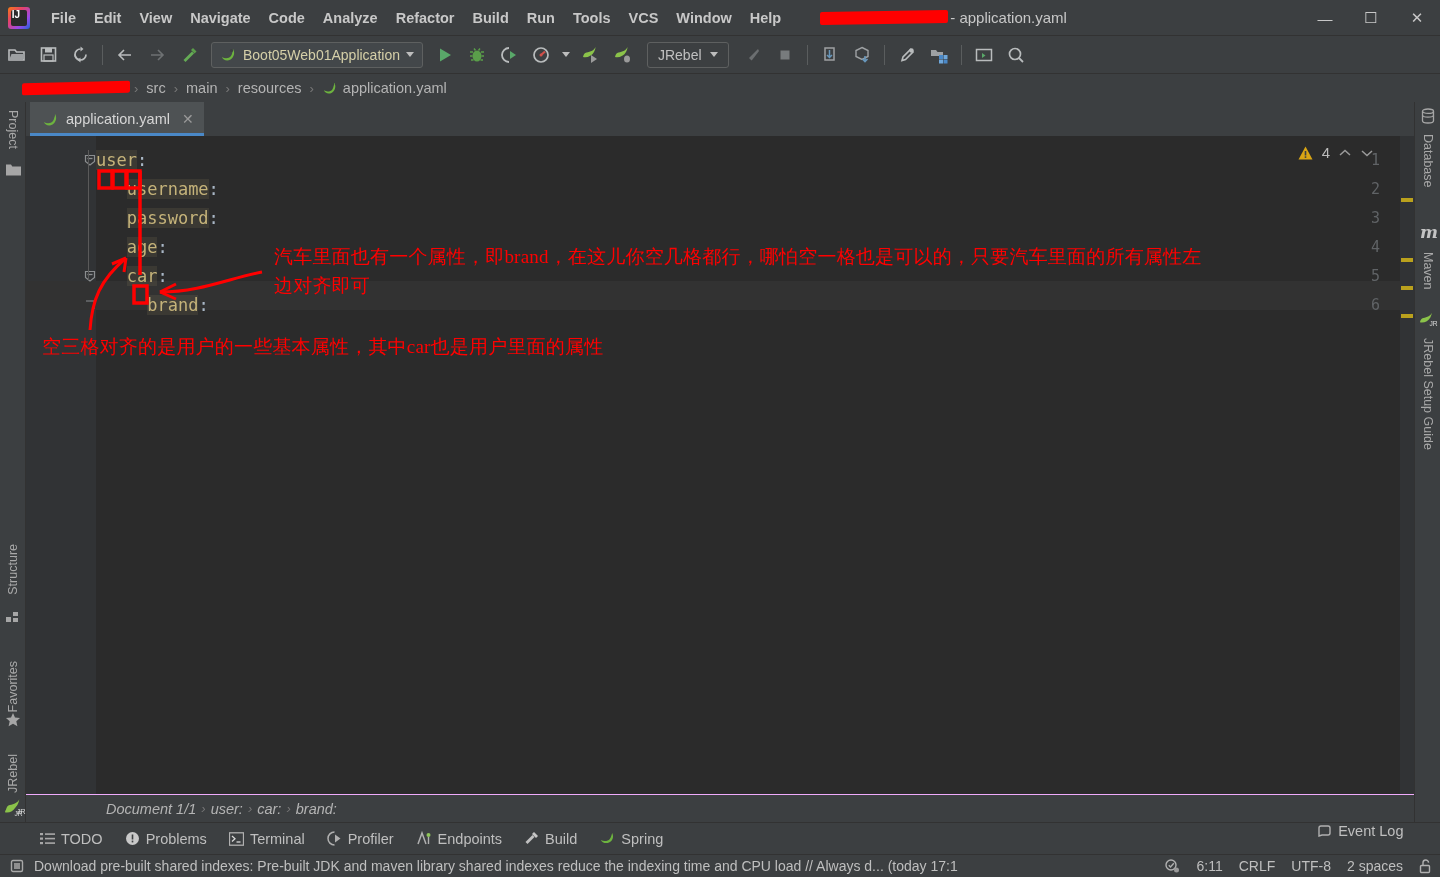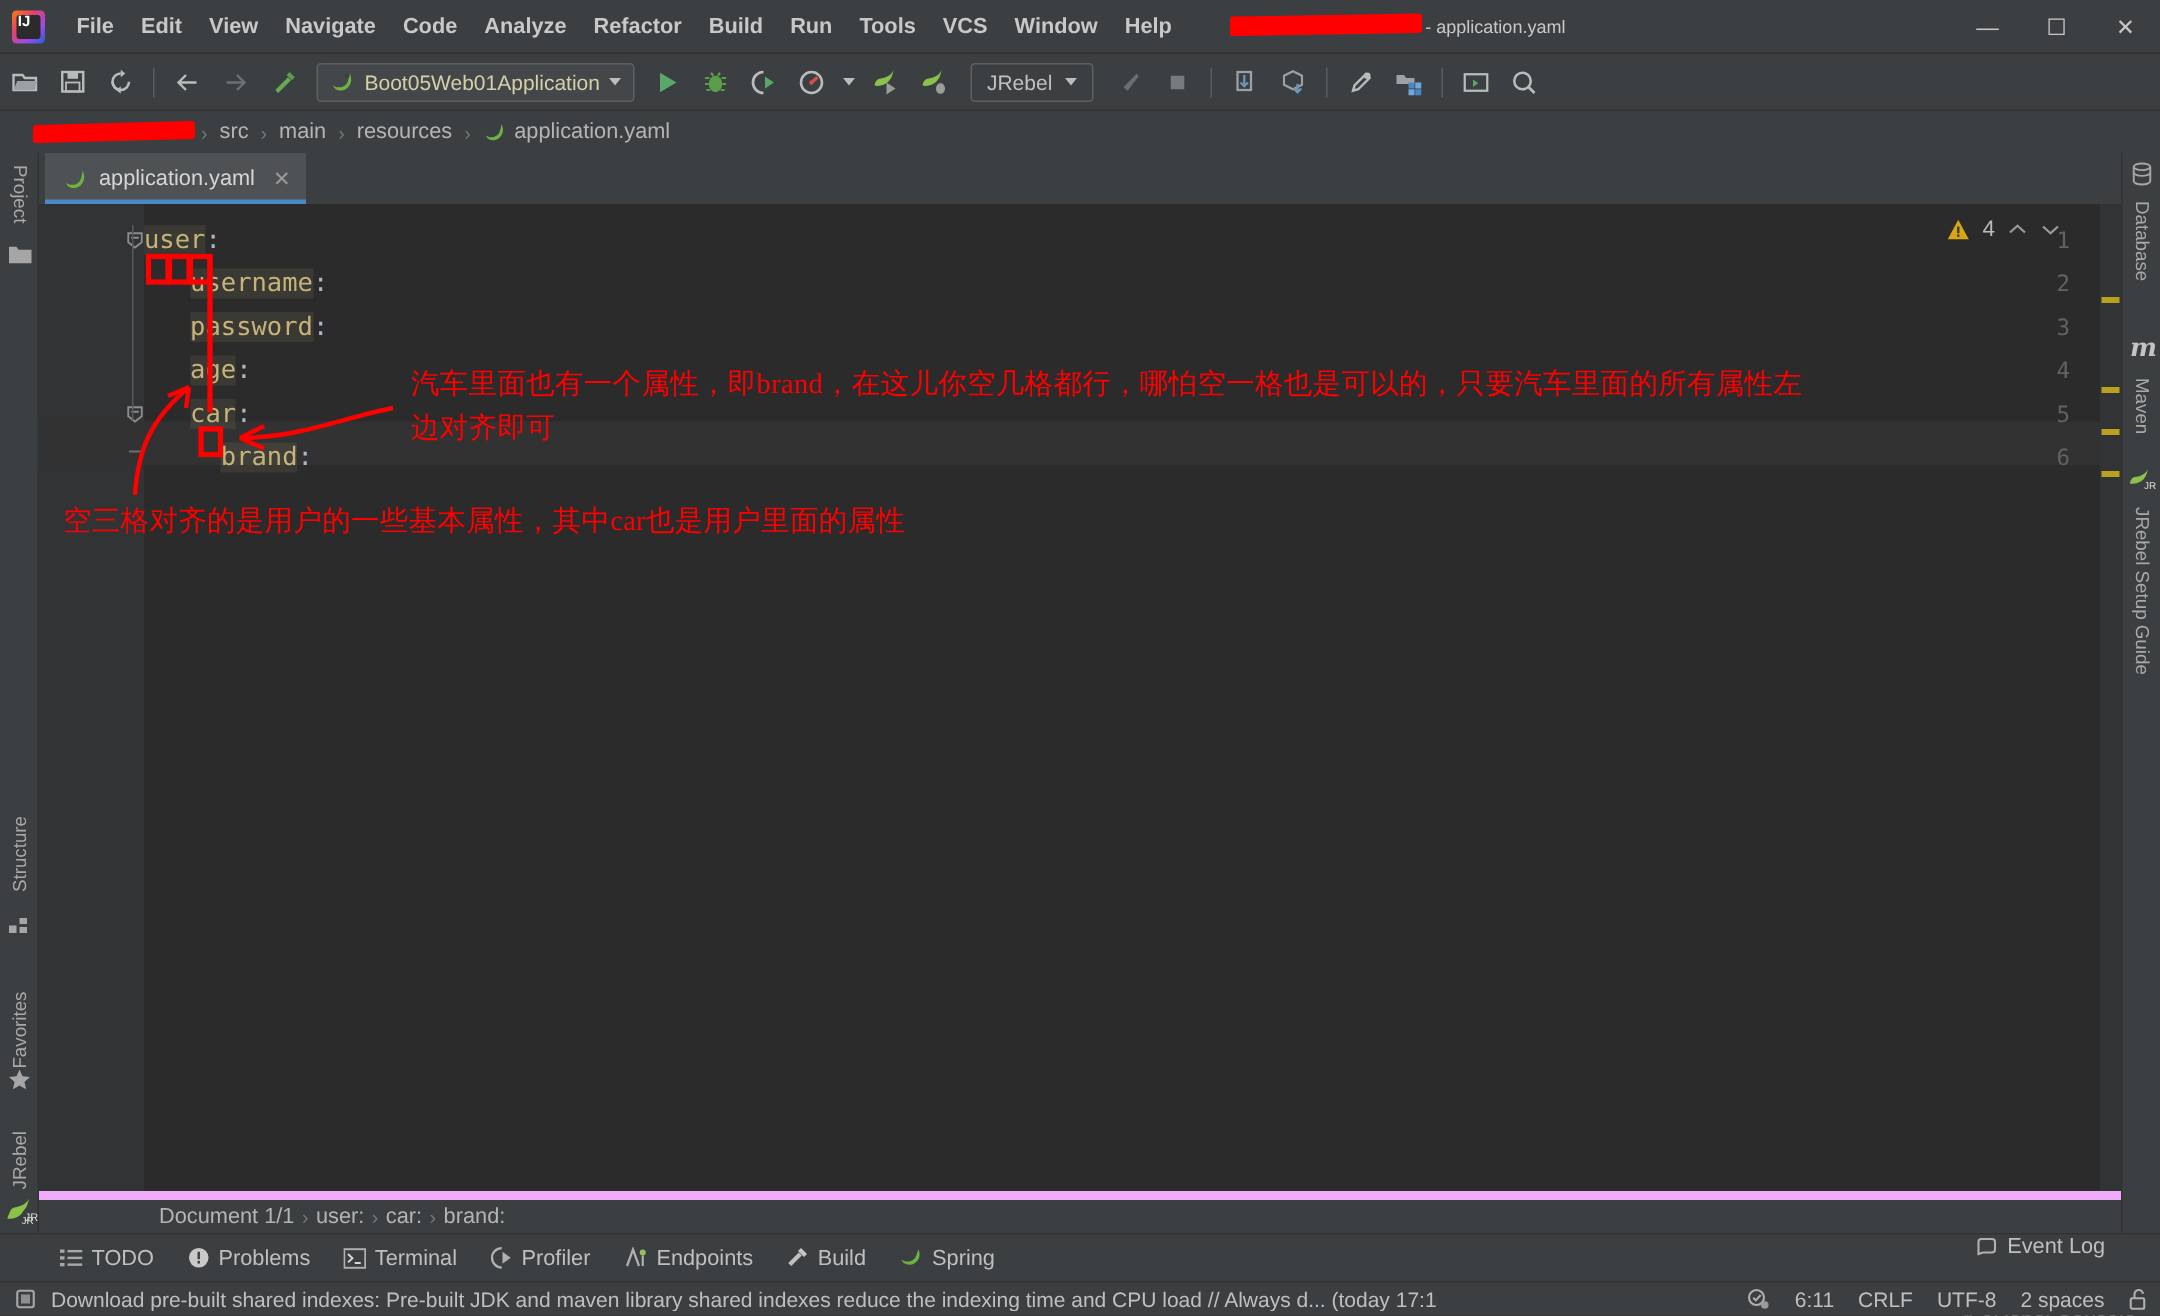--- a/index.html
+++ b/index.html
@@ -23,21 +23,21 @@
     background: linear-gradient(135deg,#f97a12 0%,#e5426b 35%,#9b4ae8 70%,#1d63d8 100%); }
   .ij-logo .inner { position: absolute; left: 3px; top: 3px; width: 16px; height: 16px;
     background: #2b2b2b; border-radius: 2px; }
   .ij-logo .ij { position: absolute; left: 0; top: 0; width: 16px; height: 16px;
     color: #fff; font-size: 10px; font-weight: bold; text-align: center; line-height: 16px;
     font-family: "Liberation Sans", sans-serif; }
   .menu-item {
     font-size: 14.5px; color: #c8c8c8; padding: 3px 9px; cursor: default; white-space: nowrap;
   }
   .title-text {
-    margin-left: 30px; font-size: 12px; color: #c8c8c8; white-space: nowrap; position: relative;
+    margin-left: 30px; font-size: 15px; color: #c8c8c8; white-space: nowrap; position: relative;
   }
   .redact-title {
     display: inline-block; width: 128px; height: 13px; background: #ff0000;
     vertical-align: -1px; border-radius: 2px; margin-right: 2px;
     transform: skewY(-1deg);
   }
   .win-btns { position: absolute; right: 0; top: 0; height: 36px; display: flex; align-items: center; }
   .win-btn { width: 46px; height: 36px; display: flex; align-items: center; justify-content: center;
     color: #c8c8c8; font-size: 15px; }
 
@@ -147,21 +147,21 @@
     letter-spacing: .2px;
   }
   .anno-text-2 {
     left: 42px; top: 334px; font-size: 19px; font-weight: 500; letter-spacing: .2px;
   }
 
   
   .docpath {
     position: absolute; top: 794px; left: 26px; width: 1388px; height: 28px;
     background: #3c3f41; display: flex; align-items: center; gap: 3px; padding-left: 80px;
-    font-size: 14.5px; color: #b4b4b4; border-top: 6px solid #f0abfc;
+    font-size: 14.5px; color: #b4b4b4; border-top: 1px solid #f0abfc; font-style: italic;
   }
 
   
   .toolbuttons {
     position: absolute; top: 822px; left: 0; width: 1440px; height: 32px;
     background: #3c3f41; display: flex; align-items: center; padding-left: 40px; gap: 22px;
     border-top: 1px solid #323232;
   }
   .twbtn { display: flex; align-items: center; gap: 6px; font-size: 14.5px; color: #bfbfbf; white-space: nowrap; }
   .tw-right { position: absolute; right: 16px; top: 0; height: 32px; display: flex; align-items: center; gap: 26px; flex-direction: column; }

